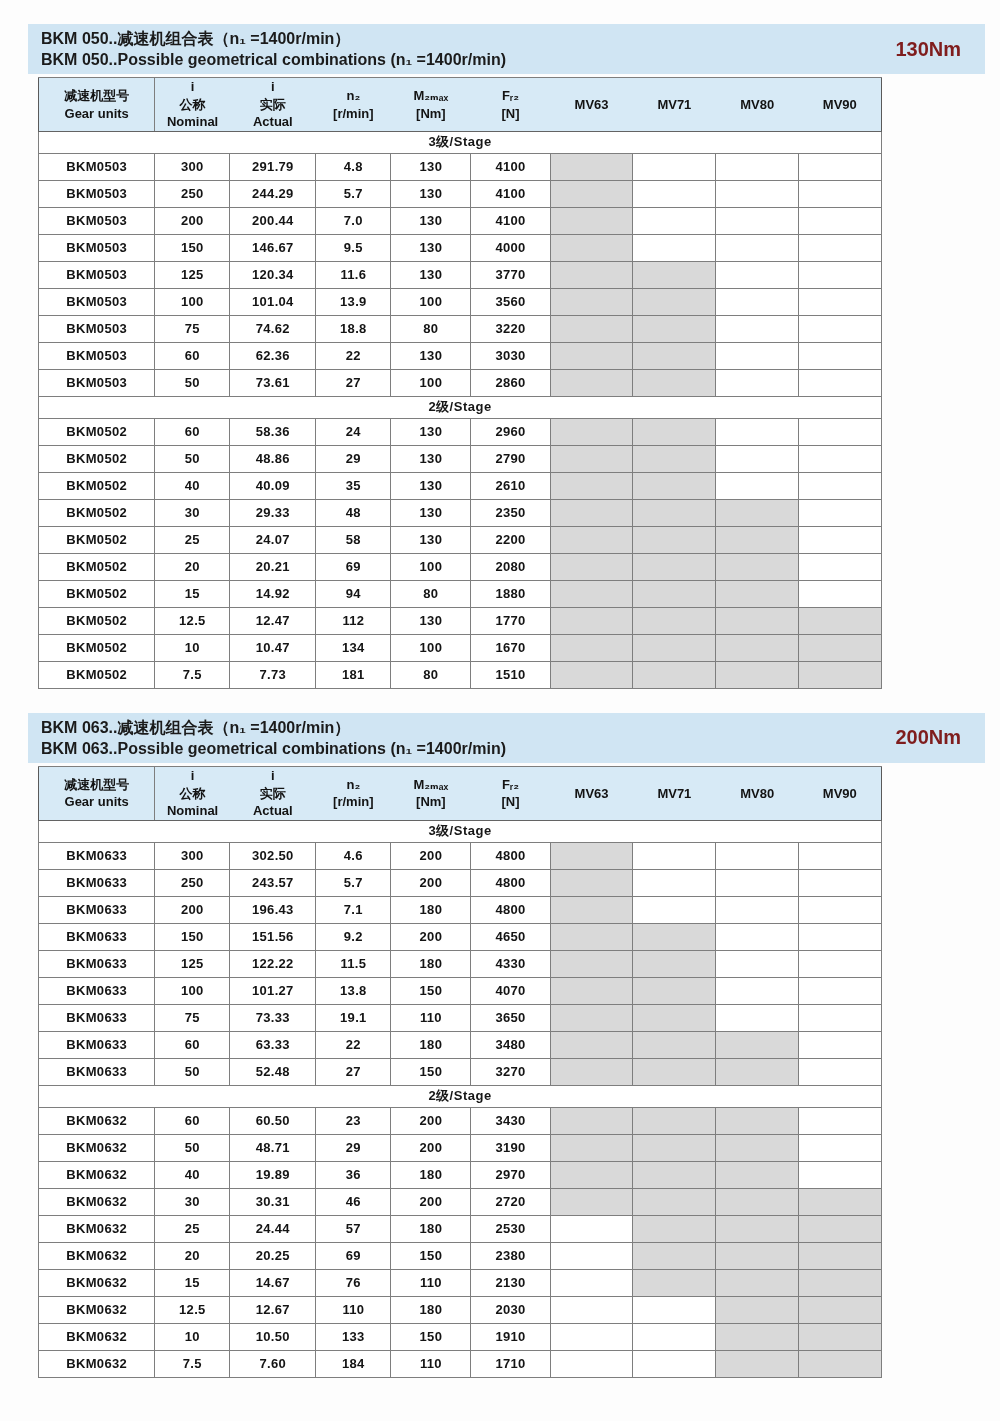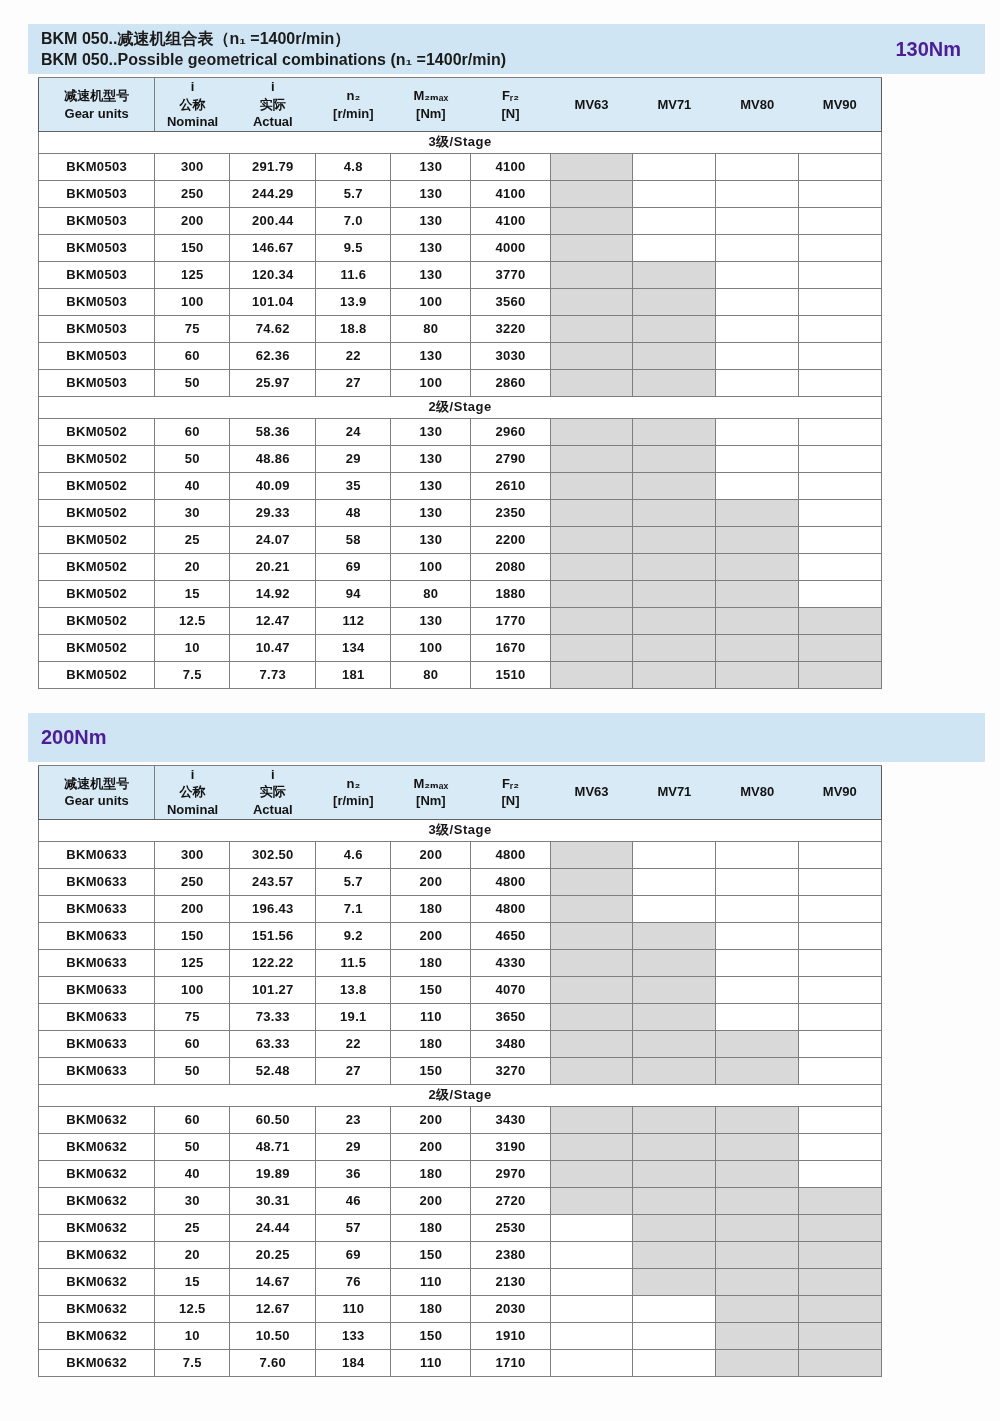--- a/index.html
+++ b/index.html
@@ -51,21 +51,21 @@
   }
   .section-titles{
     font-weight:bold;
     font-size:16px;
     line-height:1.32;
     color:#1b1b1b;
   }
   .torque{
     font-weight:bold;
     font-size:20px;
-    color:#4c1d95;
+    color:#7f1d1d;
     white-space:nowrap;
   }
   table.gear-table{
     width:844px;
     margin-left:38px;
     border-collapse:collapse;
     table-layout:fixed;
     background:#ffffff;
     border:1px solid var(--outer-line);
   }
@@ -251,21 +251,21 @@
               <td class="val">130</td>
               <td class="val">3030</td>
               <td class="mv shaded"></td>
               <td class="mv shaded"></td>
               <td class="mv"></td>
               <td class="mv"></td>
             </tr>
             <tr class="data-row">
               <td class="val">BKM0503</td>
               <td class="val">50</td>
-              <td class="val">25.97</td>
+              <td class="val">73.61</td>
               <td class="val">27</td>
               <td class="val">100</td>
               <td class="val">2860</td>
               <td class="mv shaded"></td>
               <td class="mv shaded"></td>
               <td class="mv"></td>
               <td class="mv"></td>
             </tr>
             <tr class="stage">
               <td colspan="10">2级/Stage</td>
@@ -388,20 +388,24 @@
               <td class="mv shaded"></td>
               <td class="mv shaded"></td>
               <td class="mv shaded"></td>
               <td class="mv shaded"></td>
             </tr>
           </tbody>
         </table>
       </section>
       <section class="unit-block">
         <div class="section-bar">
+          <div class="section-titles">
+            <div class="t-cn">BKM 063..减速机组合表（n₁ =1400r/min）</div>
+            <div class="t-en">BKM 063..Possible geometrical combinations (n₁ =1400r/min)</div>
+          </div>
           <div class="torque">200Nm</div>
         </div>
         <table class="gear-table">
           <colgroup>
             <col style="width: 13.8%;">
             <col style="width: 8.9%;">
             <col style="width: 10.2%;">
             <col style="width: 8.9%;">
             <col style="width: 9.5%;">
             <col style="width: 9.4%;">

